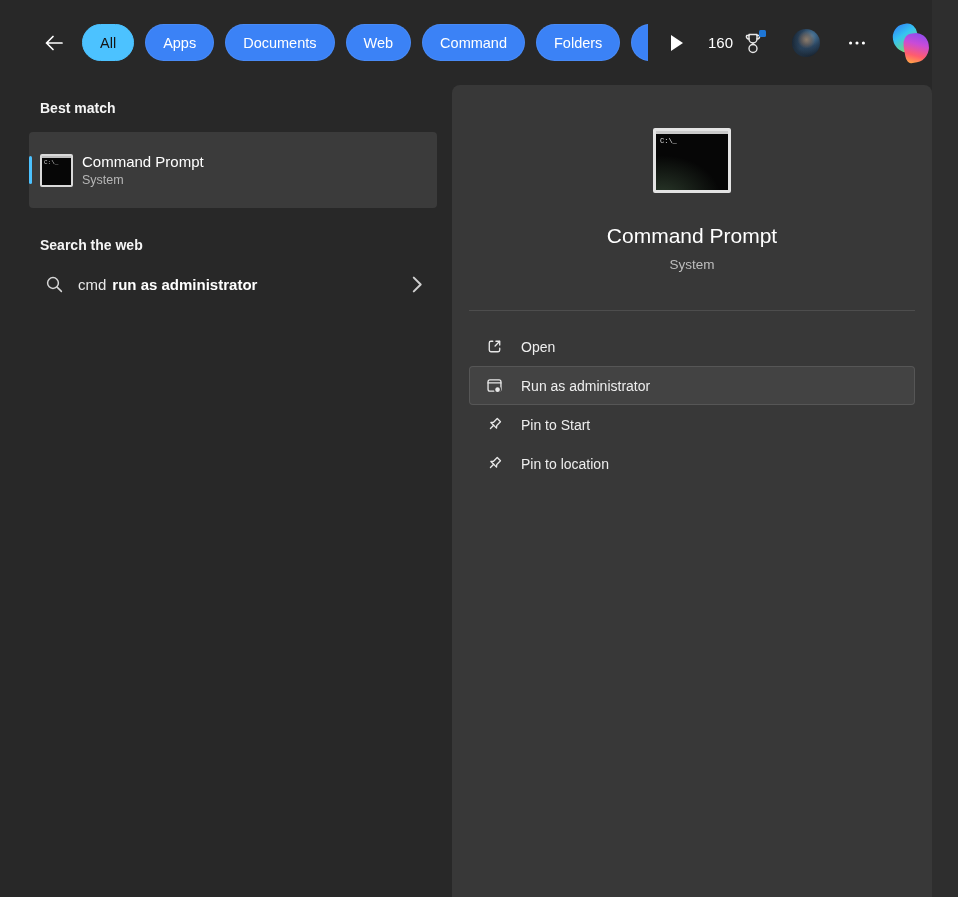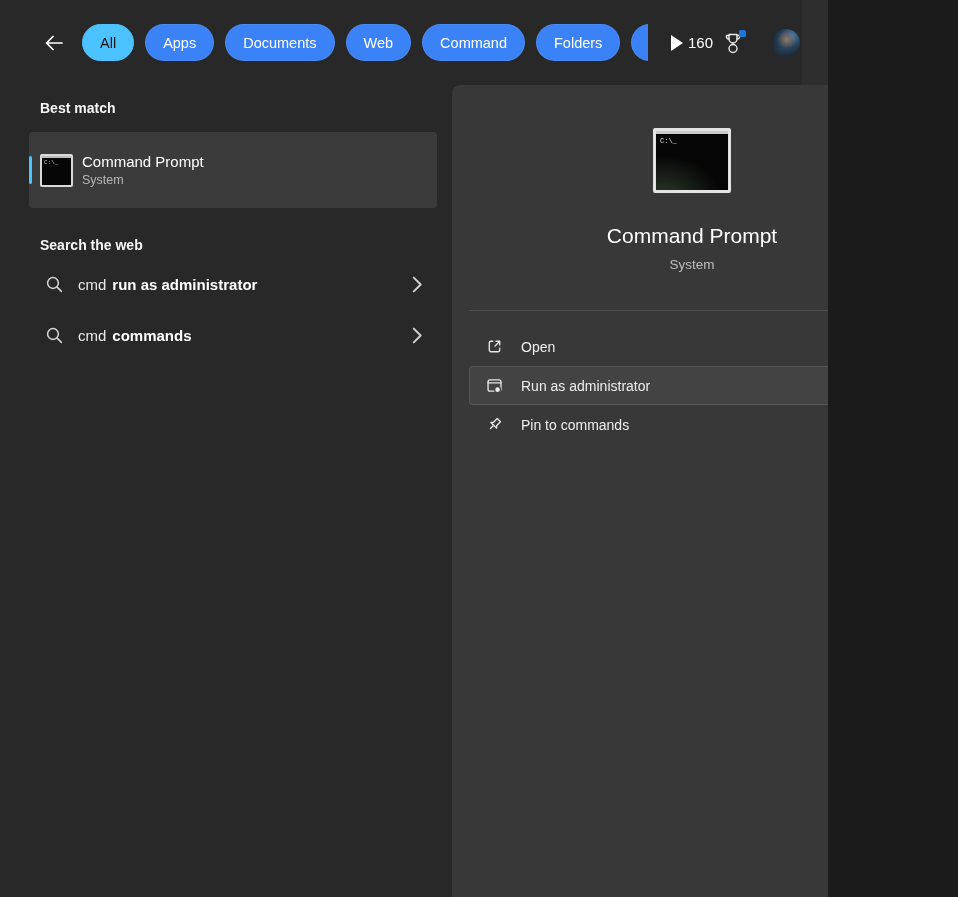--- a/index.html
+++ b/index.html
@@ -1,18 +1,18 @@
 <!DOCTYPE html>
 <html><head>
 <meta charset="utf-8">
 <style>
   * { margin:0; padding:0; box-sizing:border-box; }
   html,body { background:#1b1b1b; }
   .screen {
-    position:relative; width:828px; height:897px;
+    position:relative; width:958px; height:897px;
     background:#282828; overflow:hidden;
     font-family:"Liberation Sans", sans-serif; color:#f2f2f2;
     -webkit-font-smoothing:antialiased;
   }
   
   .right-strip { position:absolute; top:0; right:0; width:26px; height:100%; background:#2e2e2e; }
 
   
   .topbar {
     position:absolute; top:0; left:0; right:26px; height:85px;
@@ -202,30 +202,20 @@
         <svg class="search-ic" viewBox="0 0 19 19">
           <circle cx="8" cy="8" r="5.4" stroke="#d6d6d6" stroke-width="1.5" fill="none"></circle>
           <line x1="12.1" y1="12.1" x2="16.4" y2="16.4" stroke="#d6d6d6" stroke-width="1.5" stroke-linecap="round"></line>
         </svg>
         <span class="sug-text"><span>cmd</span><span class="sug-suffix strong">run as administrator</span></span>
         <svg class="chev" viewBox="0 0 10 16">
           <path d="M1.5 1.5 L8 8 L1.5 14.5" stroke="#cfcfcf" stroke-width="1.9" fill="none" stroke-linecap="round" stroke-linejoin="round"></path>
         </svg>
       </div>
 
-      <div class="suggestion-row">
-        <svg class="search-ic" viewBox="0 0 19 19">
-          <circle cx="8" cy="8" r="5.4" stroke="#d6d6d6" stroke-width="1.5" fill="none"></circle>
-          <line x1="12.1" y1="12.1" x2="16.4" y2="16.4" stroke="#d6d6d6" stroke-width="1.5" stroke-linecap="round"></line>
-        </svg>
-        <span class="sug-text"><span>cmd</span><span class="sug-suffix strong">commands</span></span>
-        <svg class="chev" viewBox="0 0 10 16">
-          <path d="M1.5 1.5 L8 8 L1.5 14.5" stroke="#cfcfcf" stroke-width="1.9" fill="none" stroke-linecap="round" stroke-linejoin="round"></path>
-        </svg>
-      </div>
     </div>
   </div>
 
   <div class="right-panel">
     <div class="hero">
       <div class="cmd-icon-lg">
         <span class="cmd-prompt-lg">C:\_</span>
       </div>
       <div class="hero-title">Command Prompt</div>
       <div class="hero-sub">System</div>
@@ -246,25 +236,34 @@
       <div class="action-row highlighted">
         <svg viewBox="0 0 20 20">
           <rect class="ic-stroke" x="3.2" y="4" width="13.6" height="12" rx="2"></rect>
           <line class="ic-stroke" x1="3.2" y1="7.3" x2="16.8" y2="7.3"></line>
           <circle cx="13.2" cy="14.4" r="3.1" fill="#e8e8e8" stroke="#434343" stroke-width="1.3"></circle>
         </svg>
         <span class="action-label">Run as administrator</span>
       </div>
 
 
-
       <div class="action-row">
         <svg viewBox="0 0 20 20">
           <g transform="rotate(45 10 10)">
             <path class="ic-stroke" d="M7.6 3.5 H12.4 V9 L14.2 11.2 H5.8 L7.6 9 Z"></path>
             <line class="ic-stroke" x1="10" y1="11.2" x2="10" y2="16"></line>
           </g>
         </svg>
-        <span class="action-label">Pin to commands</span>
+        <span class="action-label">Pin to Start</span>
+      </div>
+
+      <div class="action-row">
+        <svg viewBox="0 0 20 20">
+          <g transform="rotate(45 10 10)">
+            <path class="ic-stroke" d="M7.6 3.5 H12.4 V9 L14.2 11.2 H5.8 L7.6 9 Z"></path>
+            <line class="ic-stroke" x1="10" y1="11.2" x2="10" y2="16"></line>
+          </g>
+        </svg>
+        <span class="action-label">Pin to location</span>
       </div>
     </div>
   </div>
 </div>
 
 </body></html>

